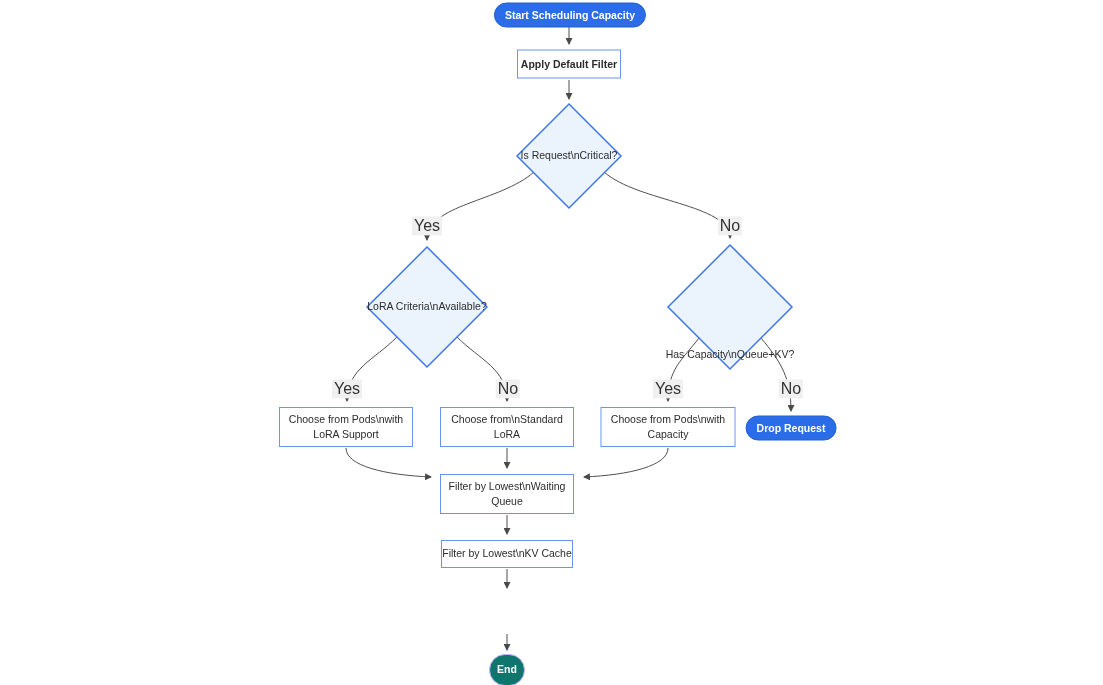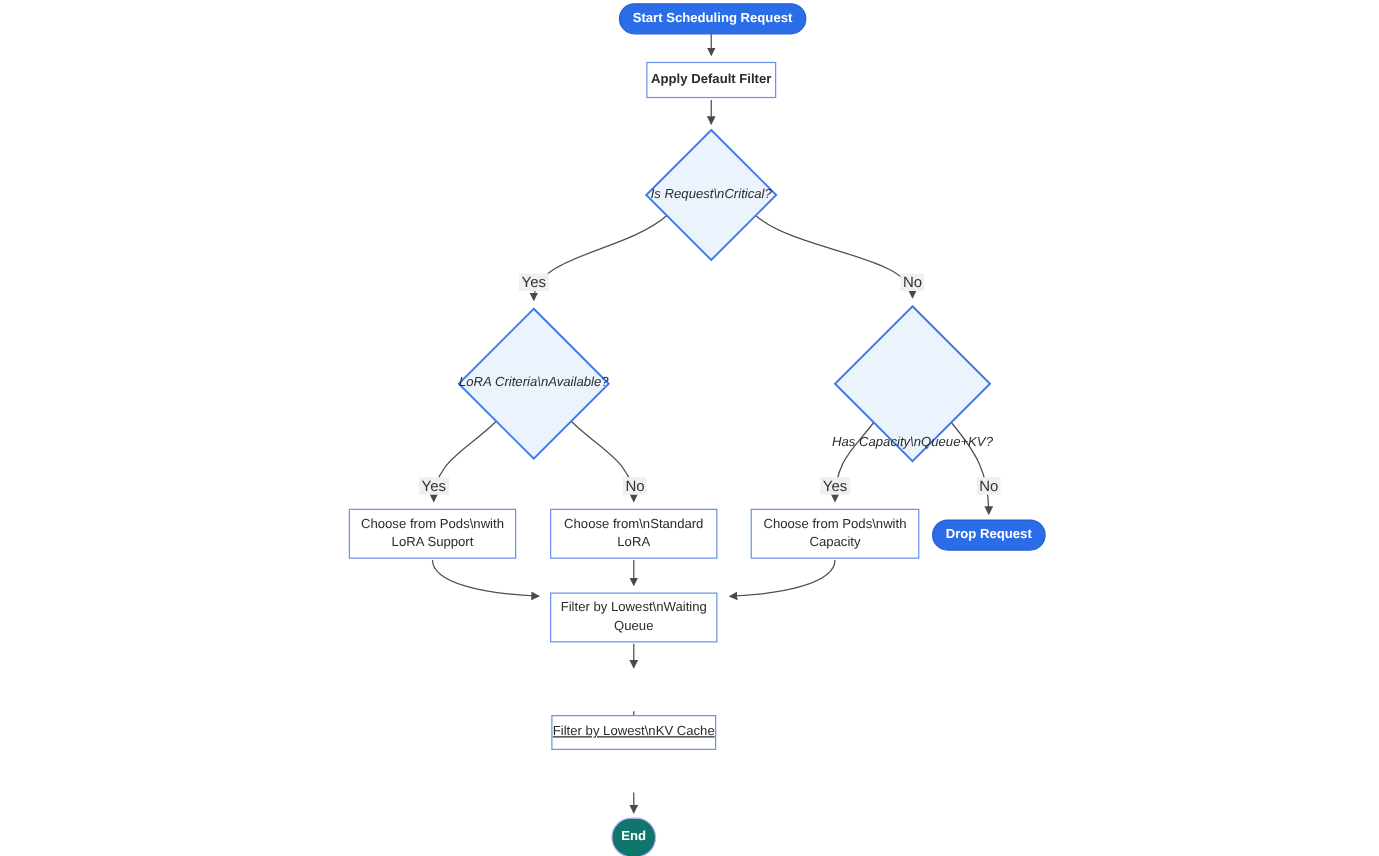--- a/index.html
+++ b/index.html
@@ -15,24 +15,24 @@
   }
   .rect { background:#ffffff; border:1.5px solid #6b93ee; }
   .pill {
     background:#2b6ce8; border:1px solid #2360cf; color:#ffffff;
     font-weight:bold; border-radius:14px; padding:0 10px; height:23px; white-space:nowrap;
   }
   .endpill {
     background:#0f766e; border:1px solid #c4b5fd; color:#ffffff;
     font-weight:bold; border-radius:16px; width:34px; height:30px; padding:0; white-space:nowrap;
   }
-  .diamond-label { background:transparent;font-style:italic; }
+  .diamond-label { background:transparent; }
   .edge-label {
     position:absolute; transform:translate(-50%,-50%);
-    background:#f0f0f0; color:#333333; font-size:12px; padding:0 2px; line-height:1.2;
+    background:#f0f0f0; color:#333333; font-size:16px; padding:0 2px; line-height:1.2;
   }
 </style>
 </head>
 <body>
 
 <div class="canvas">
 
   <svg width="1103" height="685" viewBox="0 0 1103 685">
     <defs>
       <marker id="arrow" viewBox="0 0 10 10" refX="8.5" refY="5" markerWidth="7" markerHeight="7" orient="auto-start-reverse">
@@ -55,21 +55,21 @@
       <path d="M507,569 L507,588" marker-end="url(#arrow)"></path>
       <path d="M507,634 L507,650" marker-end="url(#arrow)"></path>
     </g>
     <g fill="#ebf3fd" stroke="#3f77e6" stroke-width="1.5">
       <polygon points="569,104 621,156 569,208 517,156"></polygon>
       <polygon points="427,247 487,307 427,367 367,307"></polygon>
       <polygon points="730,245 792,307 730,369 668,307"></polygon>
     </g>
   </svg>
 
-  <div class="node pill" style="left:570px; top:15px;">Start Scheduling Request</div>
+  <div class="node pill" style="left:570px; top:15px;">Start Scheduling Capacity</div>
 
   <div class="node rect" style="left:569px; top:64px; width:102px; height:27px;font-weight:bold;">Apply Default Filter</div>
 
   <div class="node diamond-label" style="left:569px; top:156px; width:120px; height:20px;">Is Request\nCritical?</div>
 
   <div class="node diamond-label" style="left:427px; top:307px; width:128px; height:20px;">LoRA Criteria\nAvailable?</div>
 
   <div class="node diamond-label" style="left:730px; top:307px; width:132px; height:20px;margin-top:48px;">Has Capacity\nQueue+KV?</div>
 
   <div class="node rect" style="left:346px; top:427px; width:132px; height:38px;">Choose from Pods\nwith
@@ -79,21 +79,21 @@
 LoRA</div>
 
   <div class="node rect" style="left:668px; top:427px; width:133px; height:38px;">Choose from Pods\nwith
 Capacity</div>
 
   <div class="node pill" style="left:791px; top:428px;">Drop Request</div>
 
   <div class="node rect" style="left:507px; top:494px; width:132px; height:38px;text-align:center;">Filter by Lowest\nWaiting
 Queue</div>
 
-  <div class="node rect" style="left:507px; top:586px; width:130px; height:26px;text-decoration:underline;">Filter by Lowest\nKV Cache</div>
+  <div class="node rect" style="left:507px; top:554px; width:130px; height:26px;">Filter by Lowest\nKV Cache</div>
 
 
   <div class="node endpill" style="left:507px; top:670px;">End</div>
 
   <span class="edge-label" style="left:427px; top:226px;">Yes</span>
   <span class="edge-label" style="left:730px; top:226px;">No</span>
   <span class="edge-label" style="left:347px; top:389px;">Yes</span>
   <span class="edge-label" style="left:508px; top:389px;">No</span>
   <span class="edge-label" style="left:668px; top:389px;">Yes</span>
   <span class="edge-label" style="left:791px; top:389px;">No</span>

